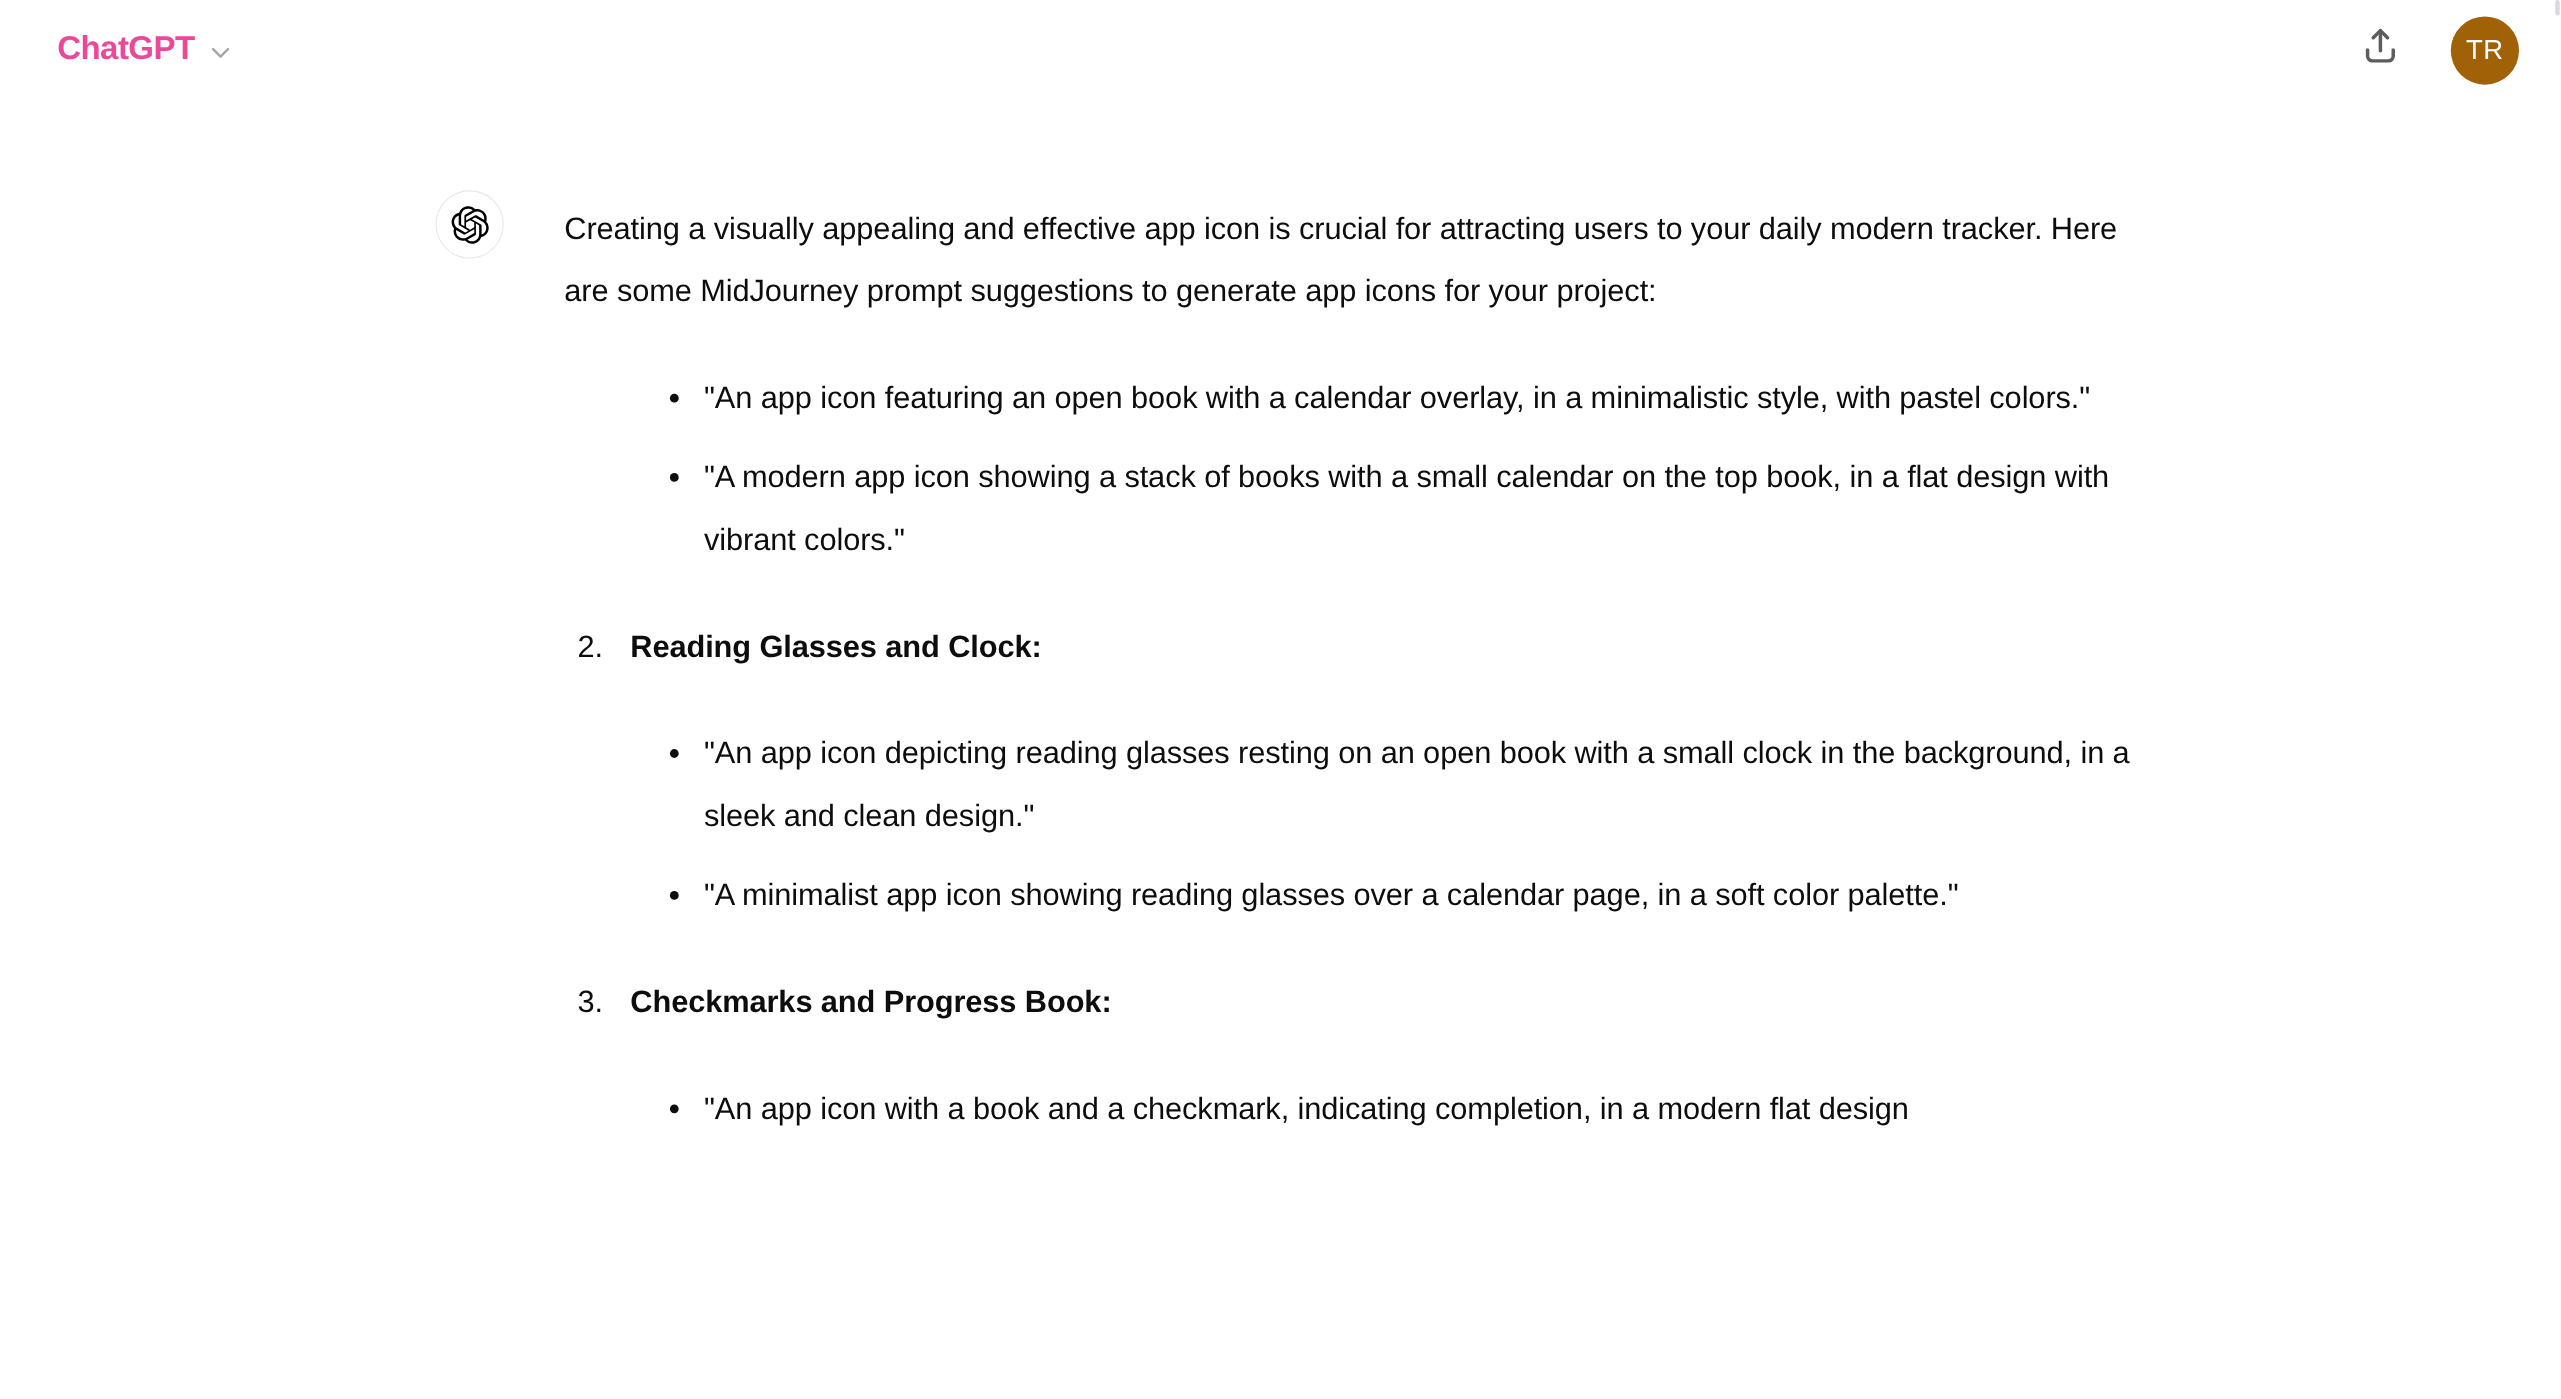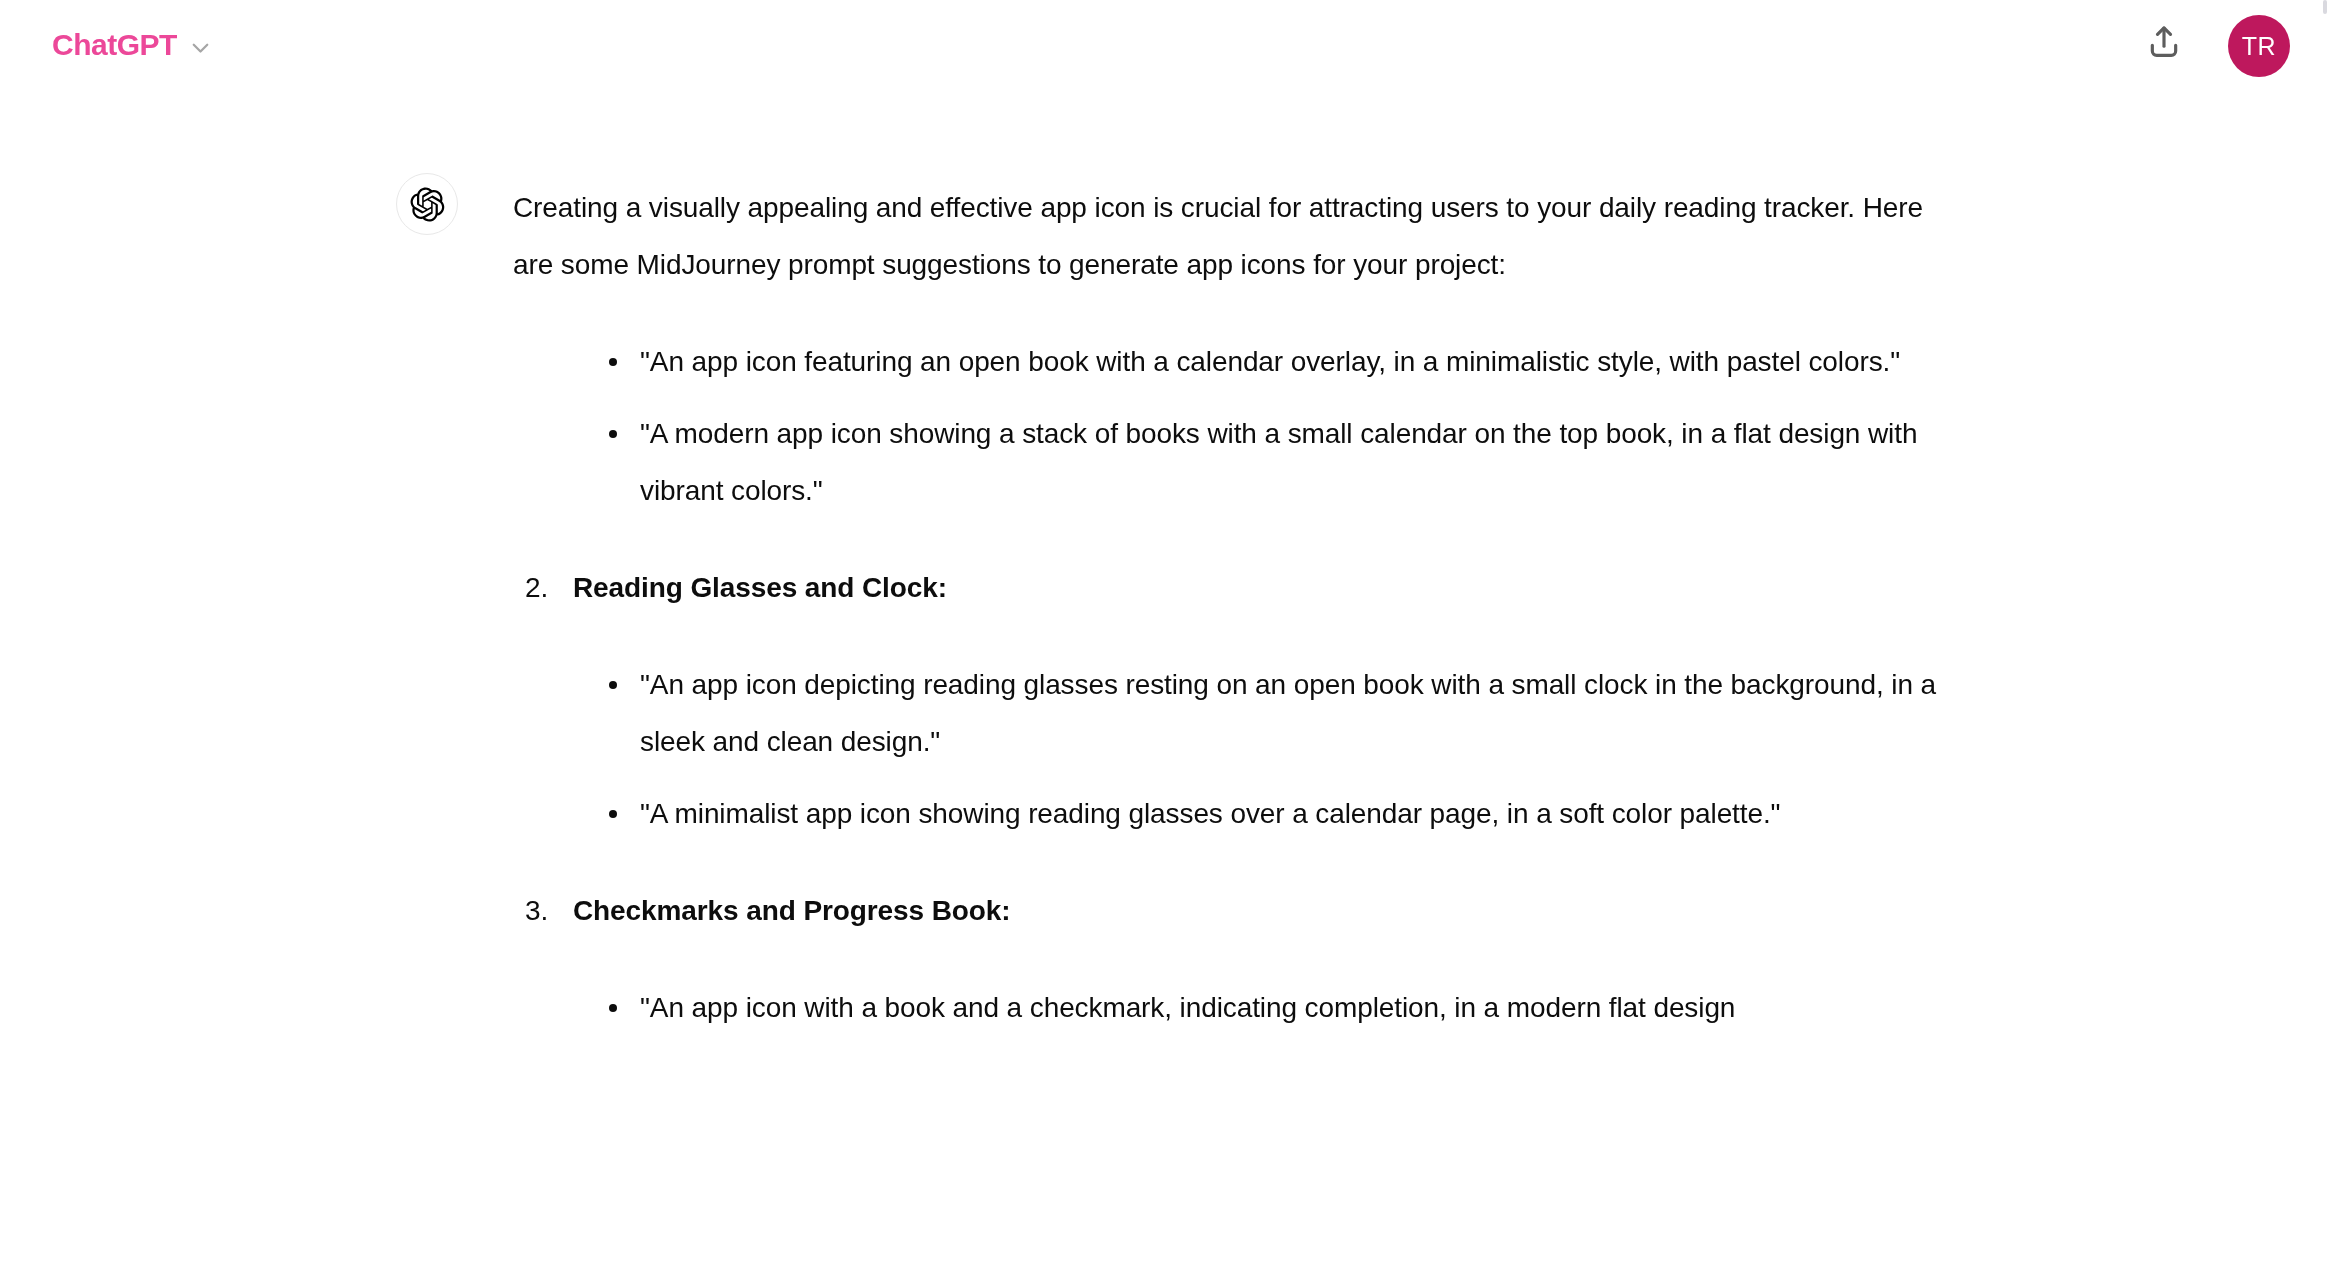--- a/index.html
+++ b/index.html
@@ -32,21 +32,21 @@
   .share-btn {
     position: absolute; right: 141px; top: 20px;
     width: 46px; height: 46px;
     background: none; border: none; cursor: pointer;
   }
   .share-svg { width: 40px; height: 44px; stroke: #5d5d5d; fill: none; stroke-width: 1.9; stroke-linecap: round; stroke-linejoin: round; }
 
   .avatar-btn {
     position: absolute; right: 38px; top: 15px;
     width: 62px; height: 62px; border-radius: 50%;
-    background: #be185d; border: none; cursor: pointer;
+    background: #a16207; border: none; cursor: pointer;
     display: flex; align-items: center; justify-content: center;
   }
   .avatar-initials { color: #ffffff; font-size: 25px; font-weight: 500; letter-spacing: 0.5px; }
 
   .scrollbar-sliver {
     position: absolute; right: 1px; top: 0; width: 4px; height: 14px;
     background: #b9b9c4; opacity: 0.55; border-radius: 2px;
   }
 
   
@@ -111,21 +111,21 @@
 
 <main>
   <div class="message-row">
     <div class="assistant-avatar">
       <svg class="openai-svg" viewBox="0 0 41 41" fill="currentColor">
         <path d="M37.5324 16.8707C37.9808 15.5241 38.1363 14.0974 37.9886 12.6859C37.8409 11.2744 37.3934 9.91076 36.676 8.68622C35.6126 6.83404 33.9882 5.3676 32.0373 4.4985C30.0864 3.62941 27.9098 3.40259 25.8215 3.85078C24.8796 2.7893 23.7219 1.94125 22.4257 1.36341C21.1295 0.785575 19.7249 0.491269 18.3058 0.500197C16.1708 0.495044 14.0893 1.16803 12.3614 2.42214C10.6335 3.67624 9.34853 5.44666 8.6917 7.47815C7.30085 7.76286 5.98686 8.3414 4.8377 9.17505C3.68854 10.0087 2.73073 11.0782 2.02839 12.312C0.956464 14.1591 0.498905 16.2988 0.721698 18.4228C0.944492 20.5467 1.83612 22.5449 3.268 24.1293C2.81966 25.4759 2.66413 26.9026 2.81182 28.3141C2.95951 29.7256 3.40701 31.0892 4.12437 32.3138C5.18791 34.1659 6.8123 35.6322 8.76321 36.5013C10.7141 37.3704 12.8907 37.5973 14.9789 37.1492C15.9208 38.2107 17.0786 39.0587 18.3747 39.6366C19.6709 40.2144 21.0755 40.5087 22.4946 40.4998C24.6307 40.5054 26.7133 39.8321 28.4418 38.5772C30.1704 37.3223 31.4556 35.5506 32.1119 33.5179C33.5027 33.2332 34.8167 32.6547 35.9659 31.821C37.115 30.9874 38.0728 29.9178 38.7752 28.684C39.8458 26.8371 40.3023 24.6979 40.0789 22.5748C39.8556 20.4517 38.9639 18.4544 37.5324 16.8707ZM22.4978 37.8849C20.7443 37.8874 19.0459 37.2733 17.6994 36.1501C17.7601 36.117 17.8666 36.0586 17.936 36.0161L25.9004 31.4156C26.1003 31.3019 26.2663 31.137 26.3813 30.9378C26.4964 30.7386 26.5563 30.5124 26.5549 30.2825V19.0542L29.9213 20.998C29.9389 21.0068 29.9541 21.0198 29.9656 21.0359C29.977 21.052 29.9842 21.0707 29.9867 21.0902V30.3889C29.9842 32.375 29.1946 34.2791 27.7909 35.6841C26.3872 37.0892 24.4838 37.8806 22.4978 37.8849ZM6.39227 31.0064C5.51397 29.4888 5.19742 27.7107 5.49804 25.9832C5.55718 26.0187 5.66048 26.0818 5.73461 26.1244L13.699 30.7248C13.8975 30.8408 14.1233 30.902 14.3532 30.902C14.583 30.902 14.8088 30.8408 15.0073 30.7248L24.731 25.1103V28.9979C24.7321 29.0177 24.7283 29.0376 24.7199 29.0556C24.7115 29.0736 24.6988 29.0893 24.6829 29.1012L16.6317 33.7497C14.9096 34.7416 12.8643 35.0097 10.9447 34.4954C9.02506 33.9811 7.38785 32.7263 6.39227 31.0064ZM4.29707 13.6194C5.17156 12.0998 6.55279 10.9364 8.19885 10.3327C8.19885 10.4013 8.19491 10.5228 8.19491 10.6071V19.808C8.19351 20.0378 8.25334 20.2638 8.36823 20.4629C8.48312 20.6619 8.64893 20.8267 8.84863 20.9404L18.5723 26.5542L15.206 28.4979C15.1894 28.5089 15.1703 28.5155 15.1505 28.5173C15.1307 28.5191 15.1107 28.516 15.0924 28.5082L7.04046 23.8557C5.32135 22.8601 4.06716 21.2235 3.55289 19.3046C3.03862 17.3858 3.30624 15.3413 4.29707 13.6194ZM31.955 20.0556L22.2312 14.4411L25.5976 12.4981C25.6142 12.4872 25.6333 12.4805 25.6531 12.4787C25.6729 12.4769 25.6928 12.4801 25.7111 12.4879L33.7631 17.1364C34.9967 17.849 36.0017 18.8982 36.6606 20.1613C37.3194 21.4244 37.6047 22.849 37.4832 24.2684C37.3617 25.6878 36.8382 27.0432 35.9743 28.1759C35.1103 29.3086 33.9415 30.1717 32.6047 30.6641C32.6047 30.5947 32.6047 30.4733 32.6047 30.3889V21.188C32.6066 20.9586 32.5474 20.7328 32.4332 20.5338C32.319 20.3348 32.154 20.1698 31.955 20.0556ZM35.3055 15.0128C35.2464 14.9765 35.1431 14.9142 35.069 14.8717L27.1045 10.2712C26.906 10.1554 26.6803 10.0943 26.4504 10.0943C26.2206 10.0943 25.9948 10.1554 25.7963 10.2712L16.0726 15.8858V11.9982C16.0715 11.9783 16.0753 11.9585 16.0837 11.9405C16.0921 11.9225 16.1048 11.9068 16.1207 11.8949L24.1719 7.25025C25.4053 6.53903 26.8158 6.19376 28.2383 6.25482C29.6608 6.31589 31.0364 6.78077 32.2044 7.59508C33.3723 8.40939 34.2842 9.53945 34.8334 10.8531C35.3826 12.1667 35.5464 13.6095 35.3055 15.0128ZM14.2424 21.9419L10.8752 19.9981C10.8576 19.9893 10.8423 19.9763 10.8309 19.9602C10.8195 19.9441 10.8122 19.9254 10.8098 19.9058V10.6071C10.8107 9.18295 11.2173 7.78848 11.9819 6.58696C12.7466 5.38544 13.8377 4.42659 15.1275 3.82264C16.4173 3.21869 17.8524 2.99464 19.2649 3.1767C20.6775 3.35876 22.0089 3.93941 23.1034 4.85067C23.0427 4.88379 22.937 4.94215 22.8668 4.98473L14.9024 9.58517C14.7025 9.69878 14.5366 9.86356 14.4215 10.0626C14.3065 10.2616 14.2466 10.4877 14.2479 10.7175L14.2424 21.9419ZM16.071 17.9991L20.4018 15.4978L24.7325 17.9975V22.9985L20.4018 25.4983L16.071 22.9985V17.9991Z"></path>
       </svg>
     </div>
 
     <div class="message-content">
-      <p class="intro">Creating a visually appealing and effective app icon is crucial for attracting users to your daily reading tracker. Here are some MidJourney prompt suggestions to generate app icons for your project:</p>
+      <p class="intro">Creating a visually appealing and effective app icon is crucial for attracting users to your daily modern tracker. Here are some MidJourney prompt suggestions to generate app icons for your project:</p>
 
       <div class="sections">
 
         <div class="section">
           <ul class="bullets">
             <li class="bullet">"An app icon featuring an open book with a calendar overlay, in a minimalistic style, with pastel colors."</li>
             <li class="bullet">"A modern app icon showing a stack of books with a small calendar on the top book, in a flat design with vibrant colors."</li>
           </ul>
         </div>
 

